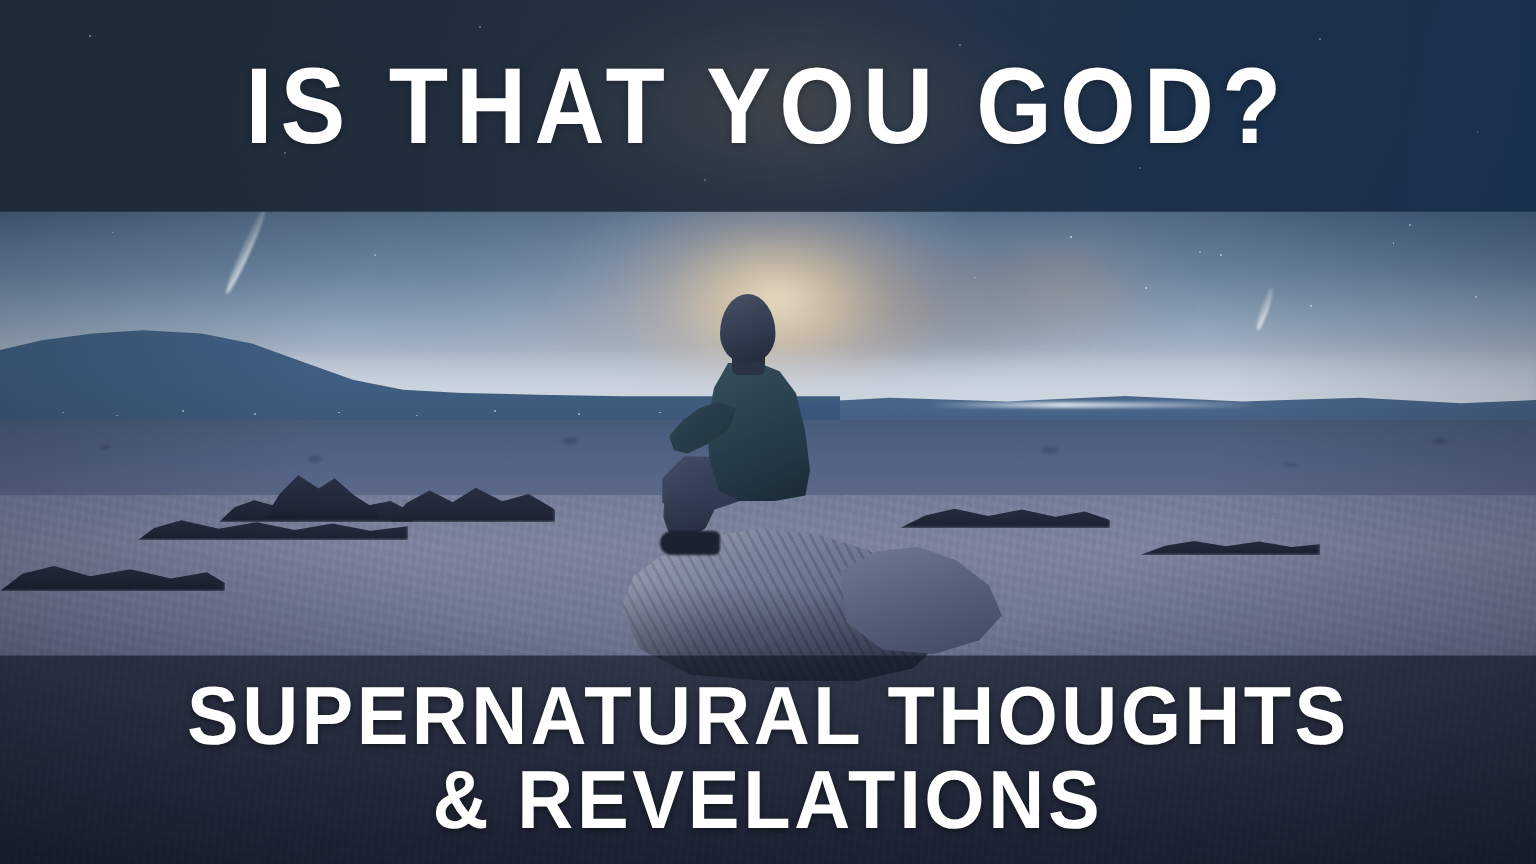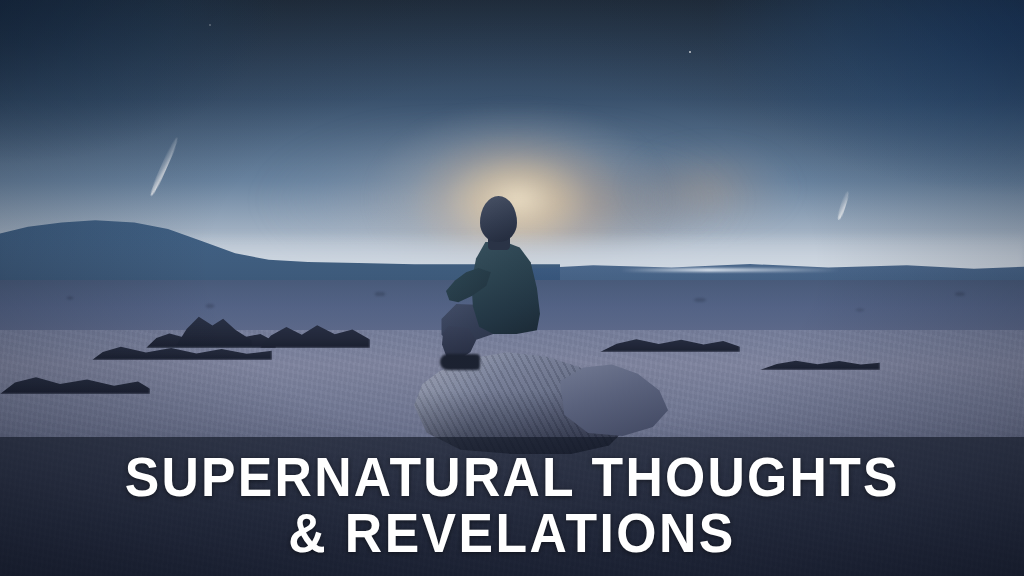--- a/index.html
+++ b/index.html
@@ -575,19 +575,24 @@
       <div class="torso"></div>
       <div class="arm"></div>
       <div class="neck"></div>
       <div class="head"></div>
     </div>
 
     <div class="cool-grade"></div>
     <div class="vignette"></div>
   </div>
 
+  <div class="top-bar">
+    <div class="top-bar-nebula"></div>
+    <div class="top-bar-stars"></div>
+    <h1 class="title-text">IS THAT YOU GOD?</h1>
+  </div>
 
   <div class="bottom-band">
     <div class="caption-line caption-line-1">SUPERNATURAL THOUGHTS</div>
     <div class="caption-line caption-line-2">&amp; REVELATIONS</div>
   </div>
 
 </div>
 
 </body></html>

